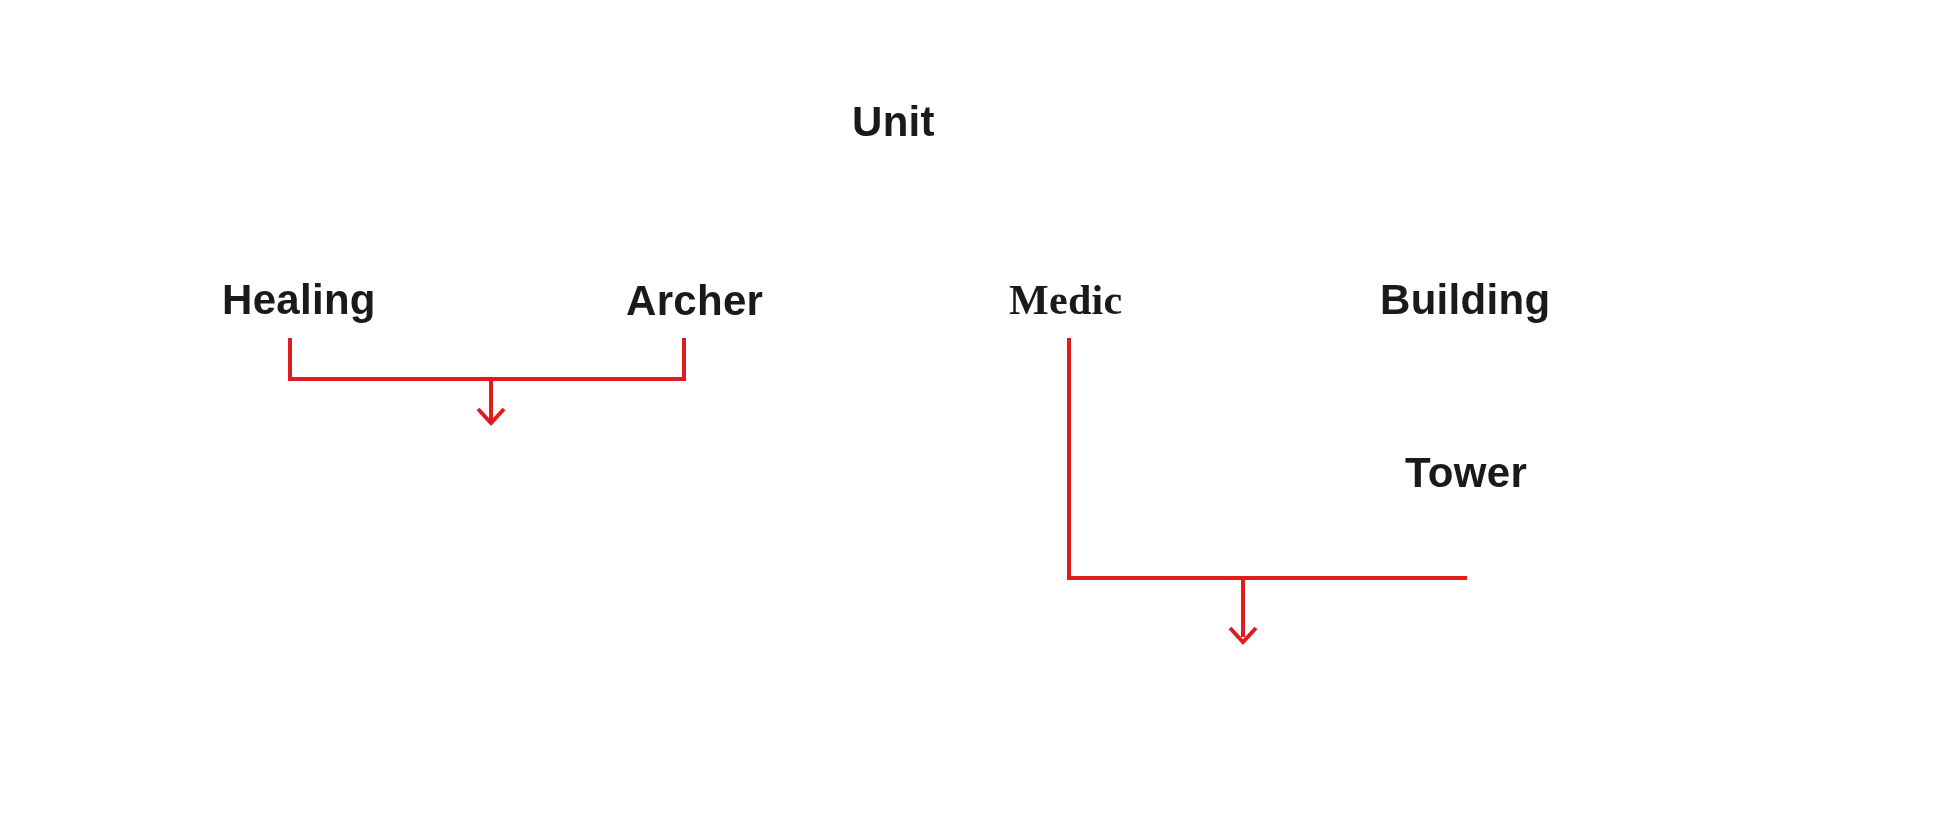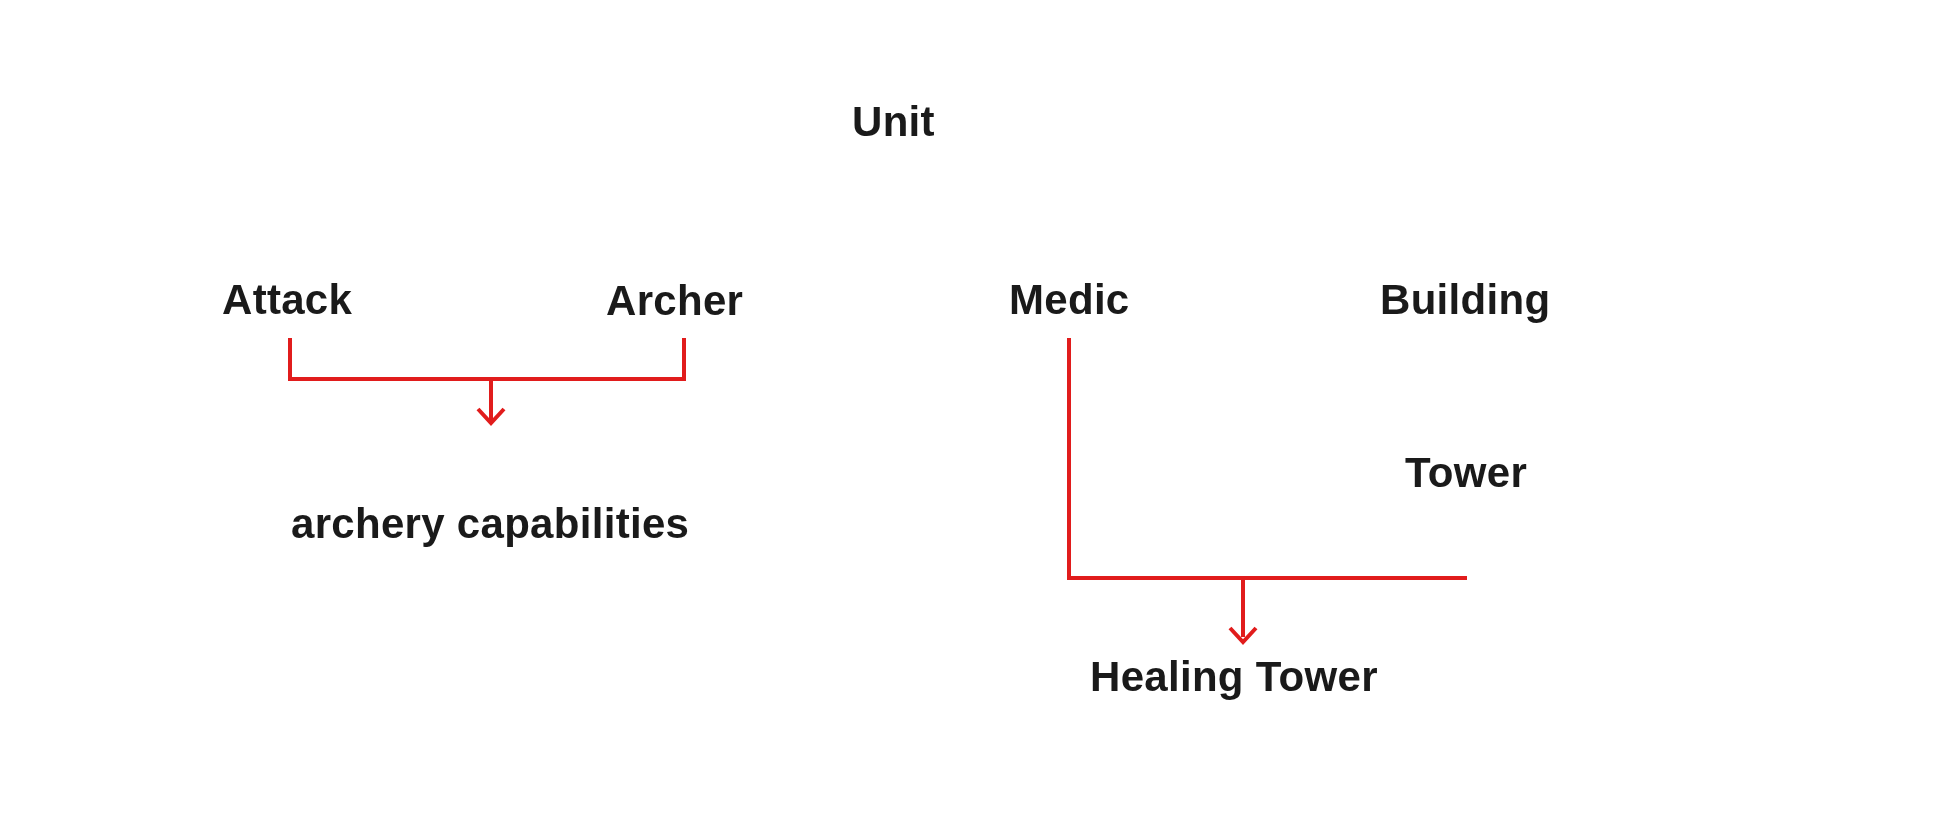--- a/index.html
+++ b/index.html
@@ -62,31 +62,29 @@
     <path class="connector" d="M456 409 L469 423 L482 409"></path>
 
     <path class="connector" d="M1047 338 L1047 578 L1445 578"></path>
 
     <path class="connector" d="M1221 580 L1221 637"></path>
     <path class="connector" d="M1208 628 L1221 642 L1234 628"></path>
   </svg>
 
   <span class="label" style="left:830px; top:101px;">Unit</span>
 
-  <span class="label" style="left:200px; top:279px;">Attack</span>
+  <span class="label" style="left:200px; top:279px;">Healing</span>
 
-  <span class="label" style="left:584px; top:280px;">Archer</span>
+  <span class="label" style="left:604px; top:280px;">Archer</span>
 
-  <span class="label" style="left:987px; top:279px;">Medic</span>
+  <span class="label" style="left:987px; top:279px;font-family:Liberation Serif, serif;">Medic</span>
 
   <span class="label" style="left:1358px; top:279px;">Building</span>
 
   <span class="label" style="left:1383px; top:452px;">Tower</span>
 
-  <span class="label" style="left:1068px; top:656px;">Healing Tower</span>
 
 
   <div class="annotation" style="left:269px; top:444px;">
     <br>
-    <span>archery capabilities</span>
   </div>
 
 </div>
 
 </body></html>

